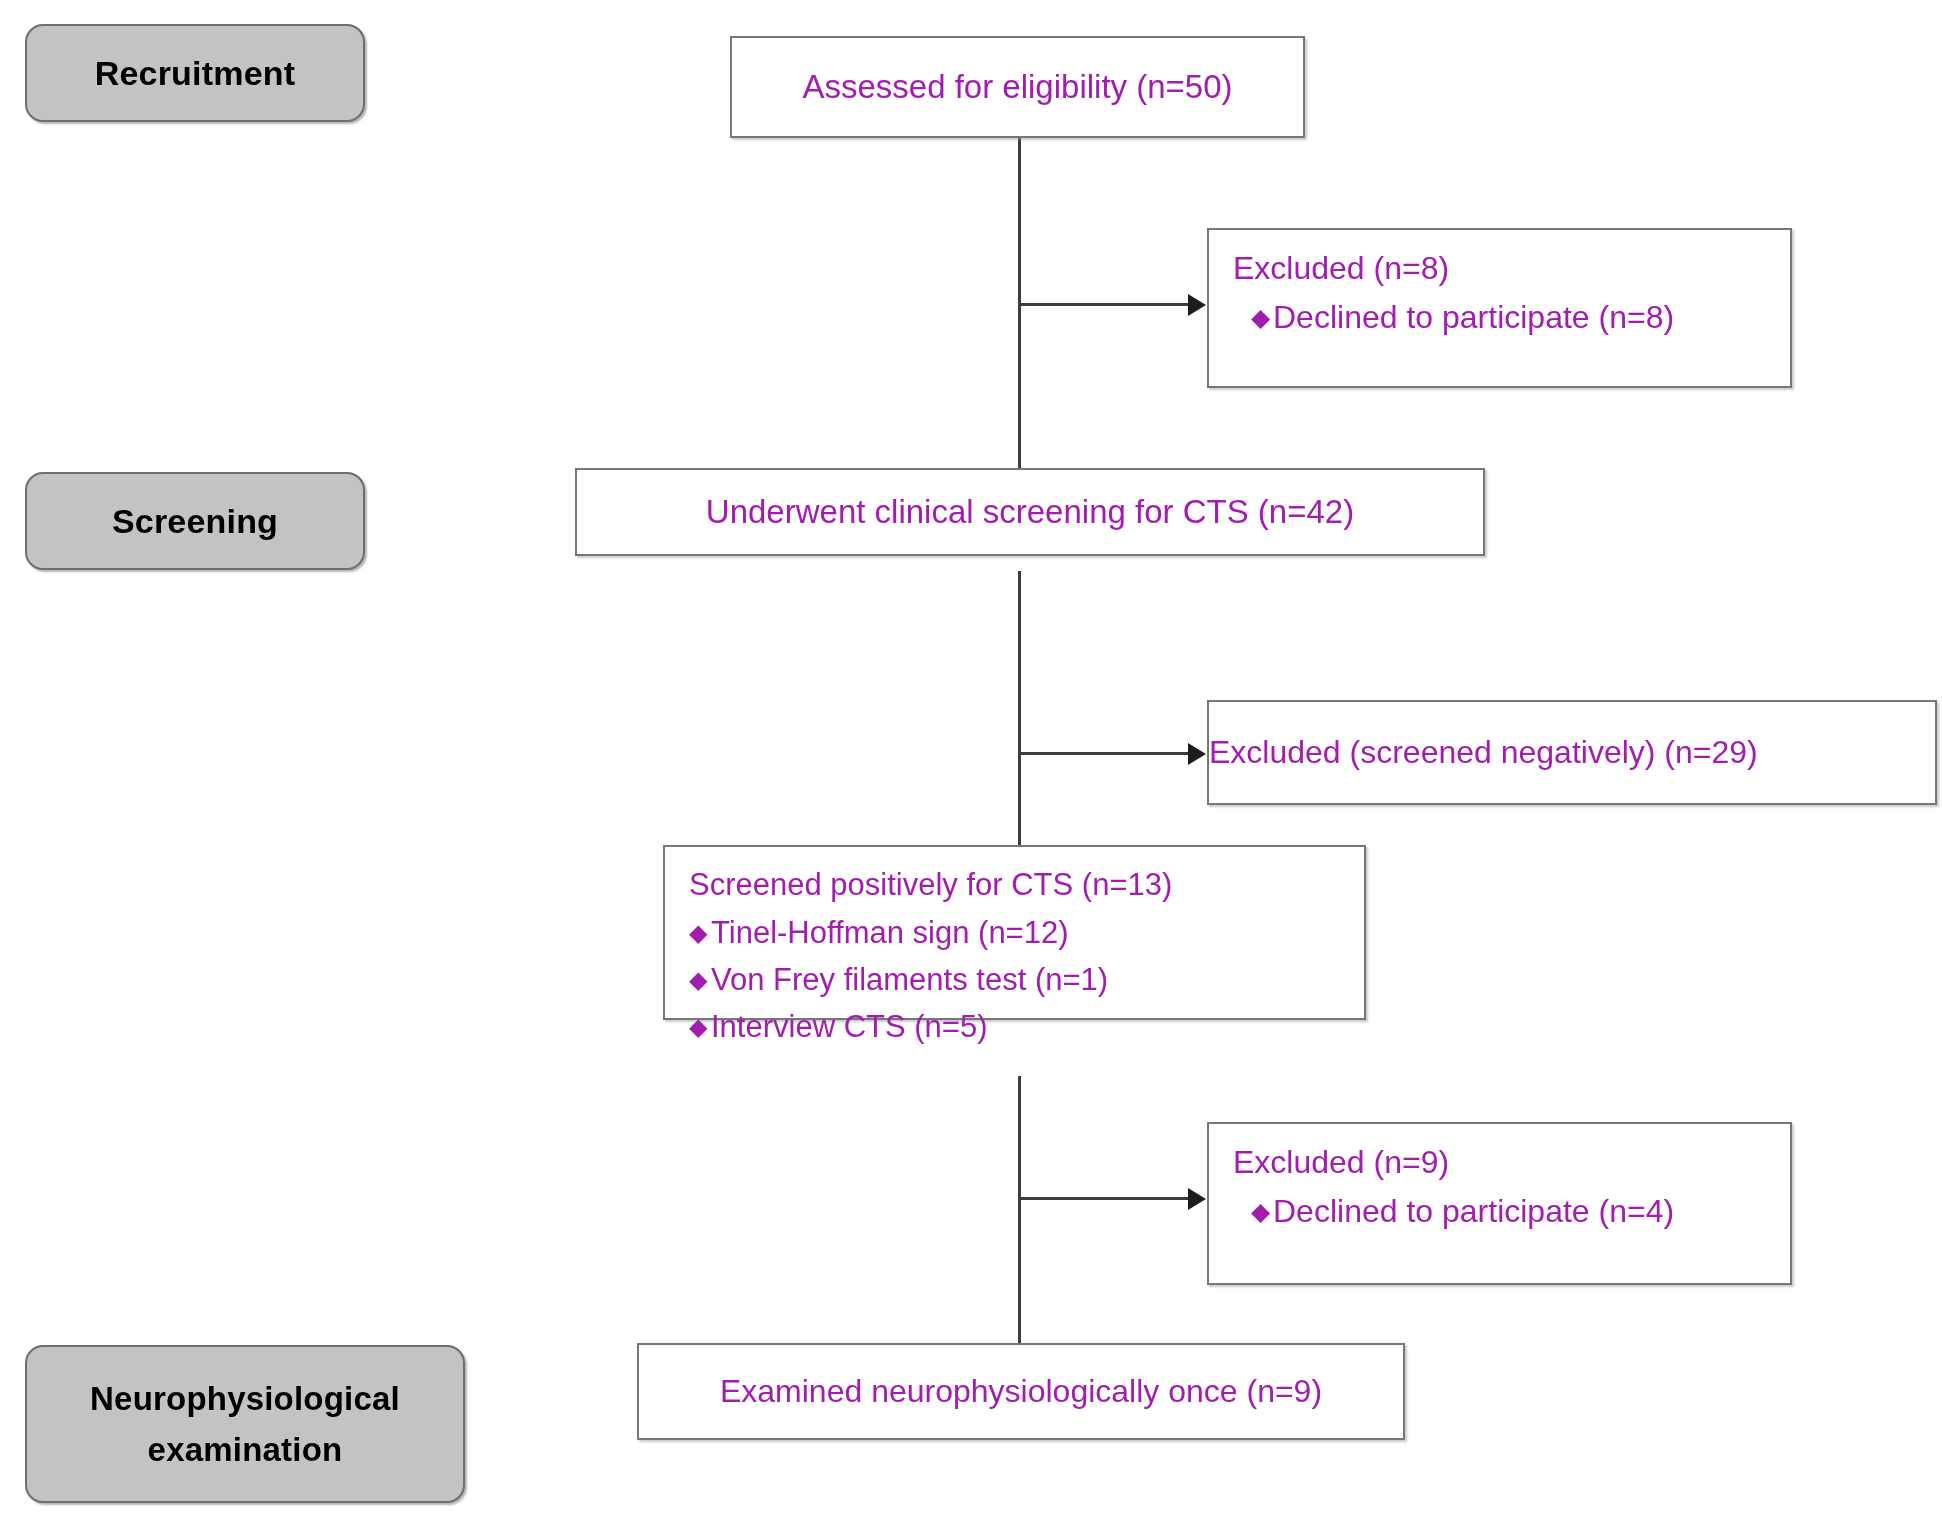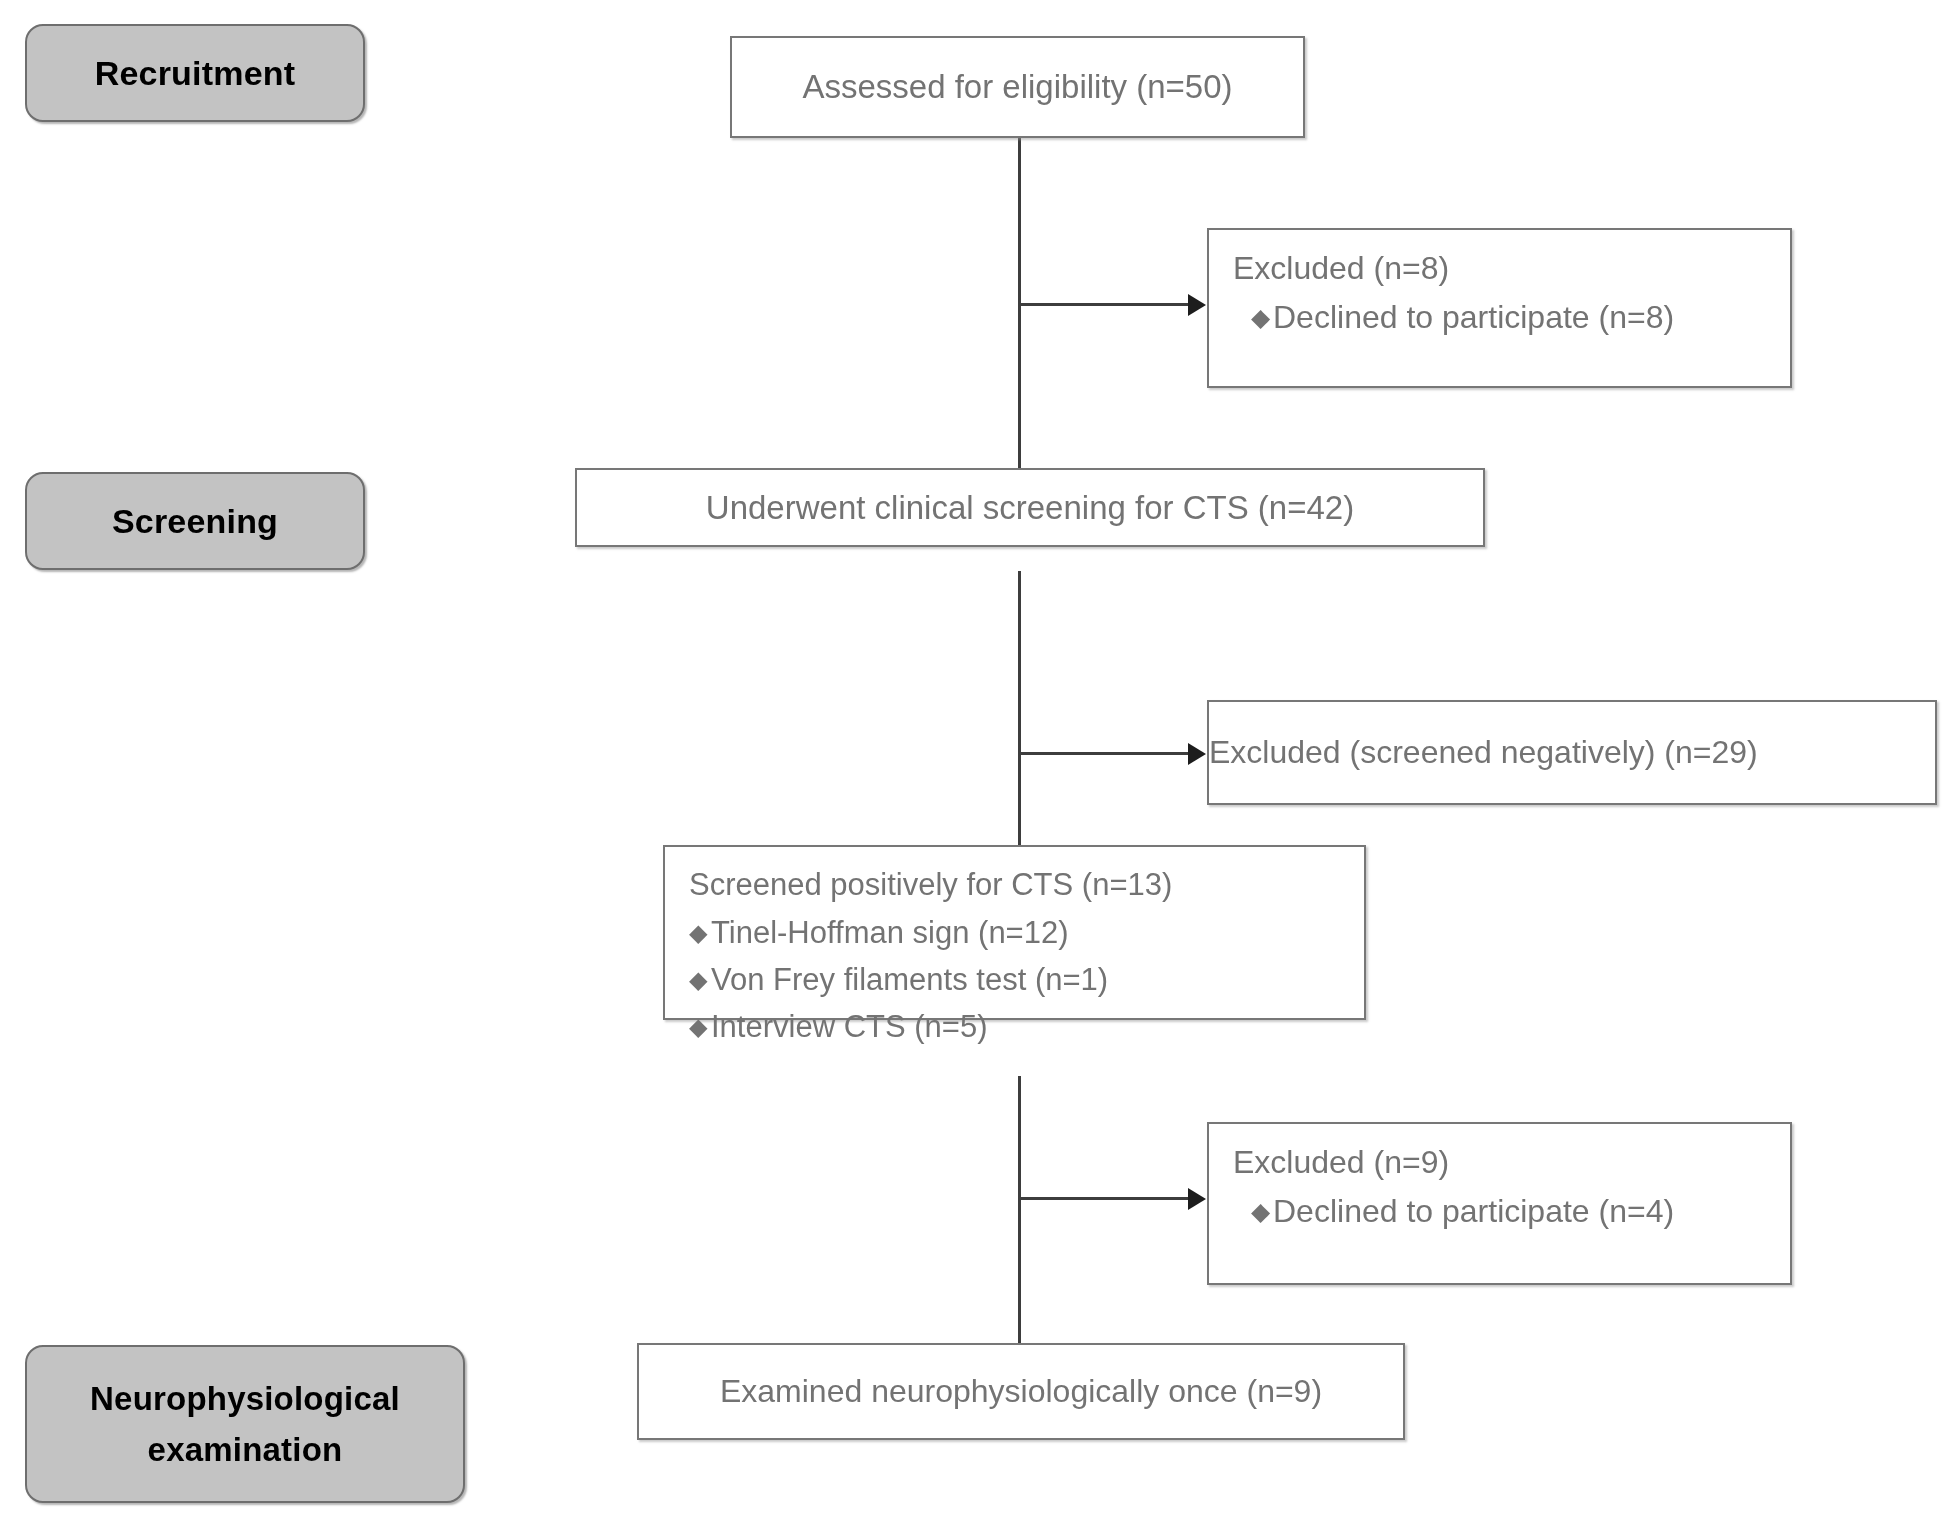--- a/index.html
+++ b/index.html
@@ -39,21 +39,21 @@
     line-height: 1.55;
   }
 
   
   .flow-box {
     position: absolute;
     box-sizing: border-box;
     background: #ffffff;
     border: 2px solid #777777;
     box-shadow: 2px 2px 2px rgba(150,150,150,0.5);
-    color: #737373;
+    color: #a21caf;
   }
   .flow-box.centered {
     display: flex;
     align-items: center;
     justify-content: center;
     text-align: center;
   }
   .flow-box .box-title {
     display: block;
     white-space: nowrap;
@@ -134,21 +134,21 @@
   <div class="h-line" style="left:1018px; top:752px; width:172px;"></div>
   <div class="arrow-head" style="left:1188px; top:743px;"></div>
 
   <div class="h-line" style="left:1018px; top:1197px; width:172px;"></div>
   <div class="arrow-head" style="left:1188px; top:1188px;"></div>
 
   <div class="flow-box centered" style="left:730px; top:36px; width:575px; height:102px; font-size:33px;">
     <span class="box-title">Assessed for eligibility (n=50)</span>
   </div>
 
-  <div class="flow-box centered" style="left:575px; top:468px; width:910px; height:79px; font-size:33px;">
+  <div class="flow-box centered" style="left:575px; top:468px; width:910px; height:88px; font-size:33px;">
     <span class="box-title">Underwent clinical screening for CTS (n=42)</span>
   </div>
 
   <div class="flow-box listed" style="left:663px; top:845px; width:703px; height:175px; font-size:31px;">
     <span class="box-title">Screened positively for CTS  (n=13)</span>
     <ul class="bullet-list">
       <li>
         <span class="bullet-glyph">◆</span><span>Tinel-Hoffman sign (n=12)</span>
       </li>
       <li>

